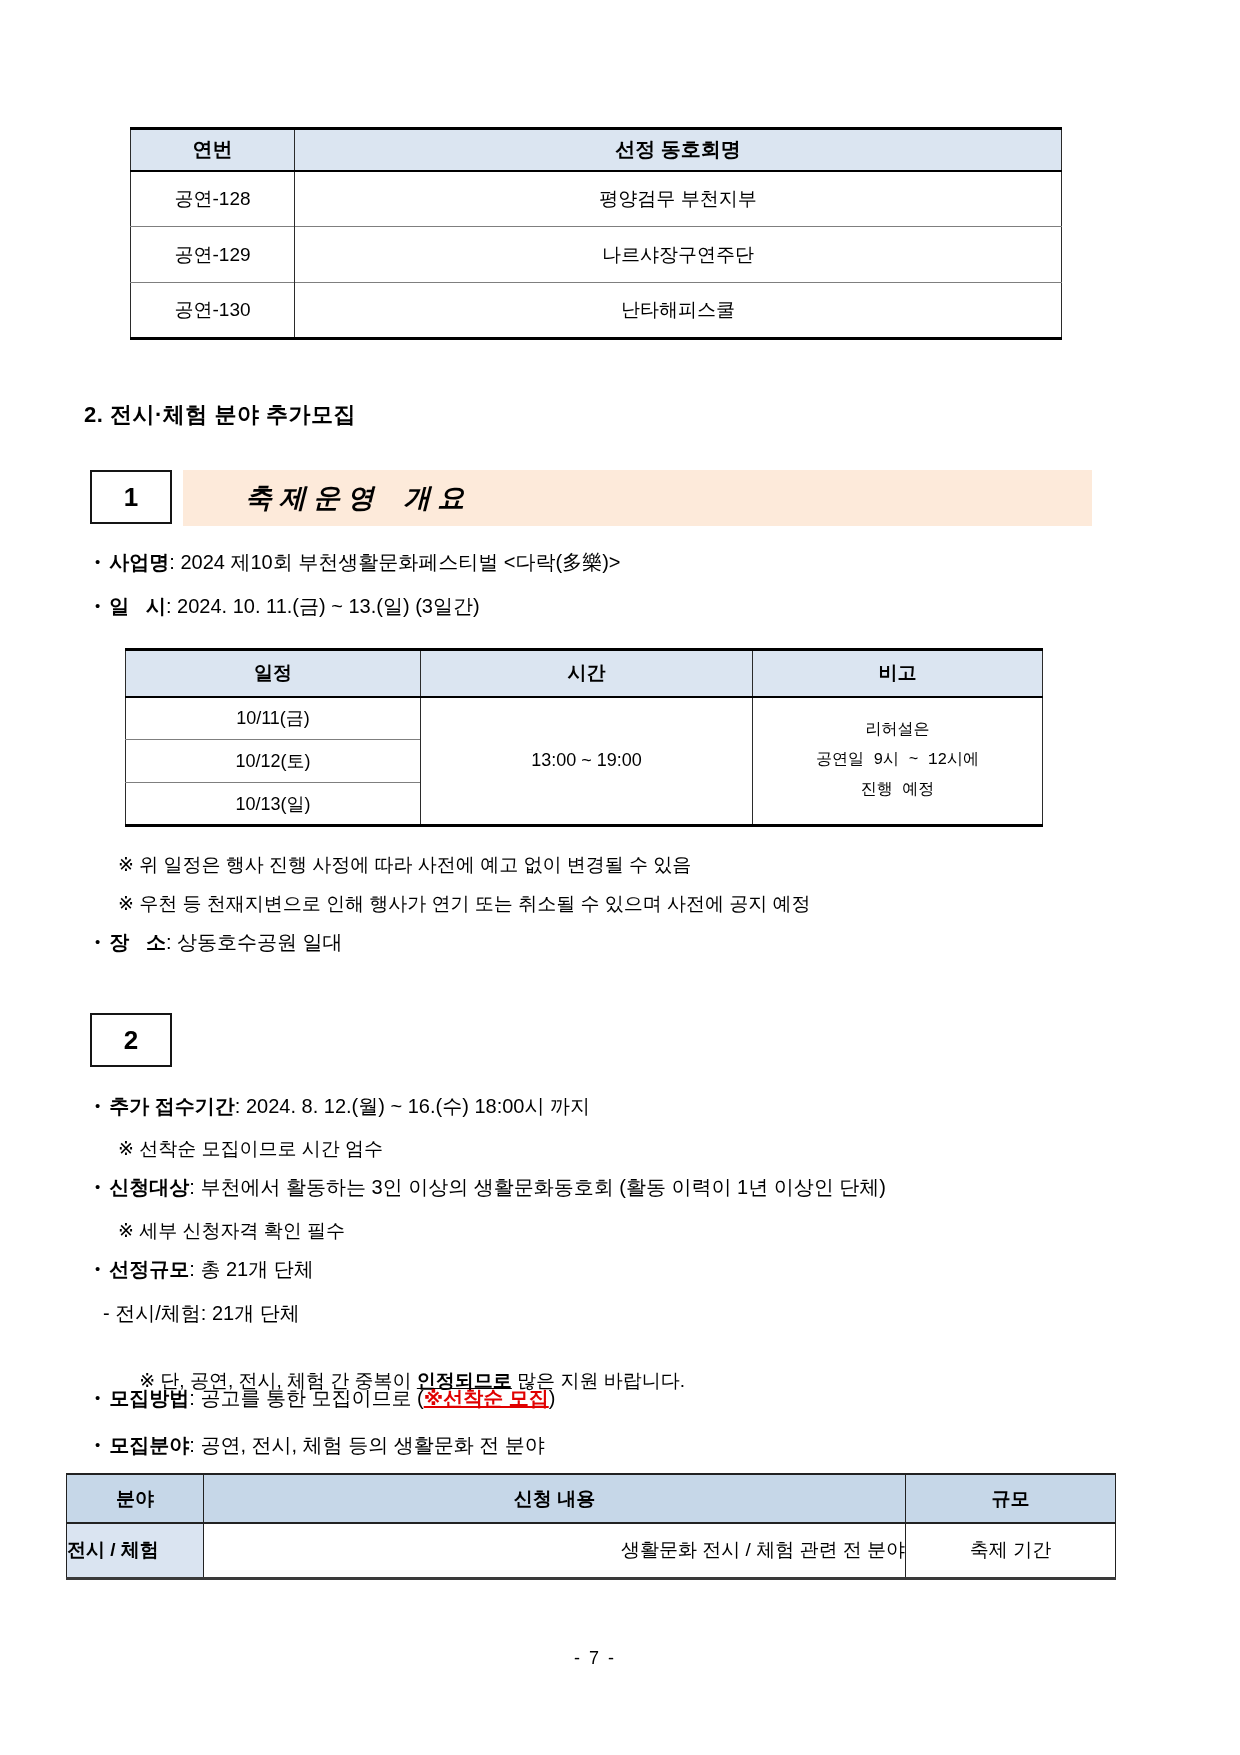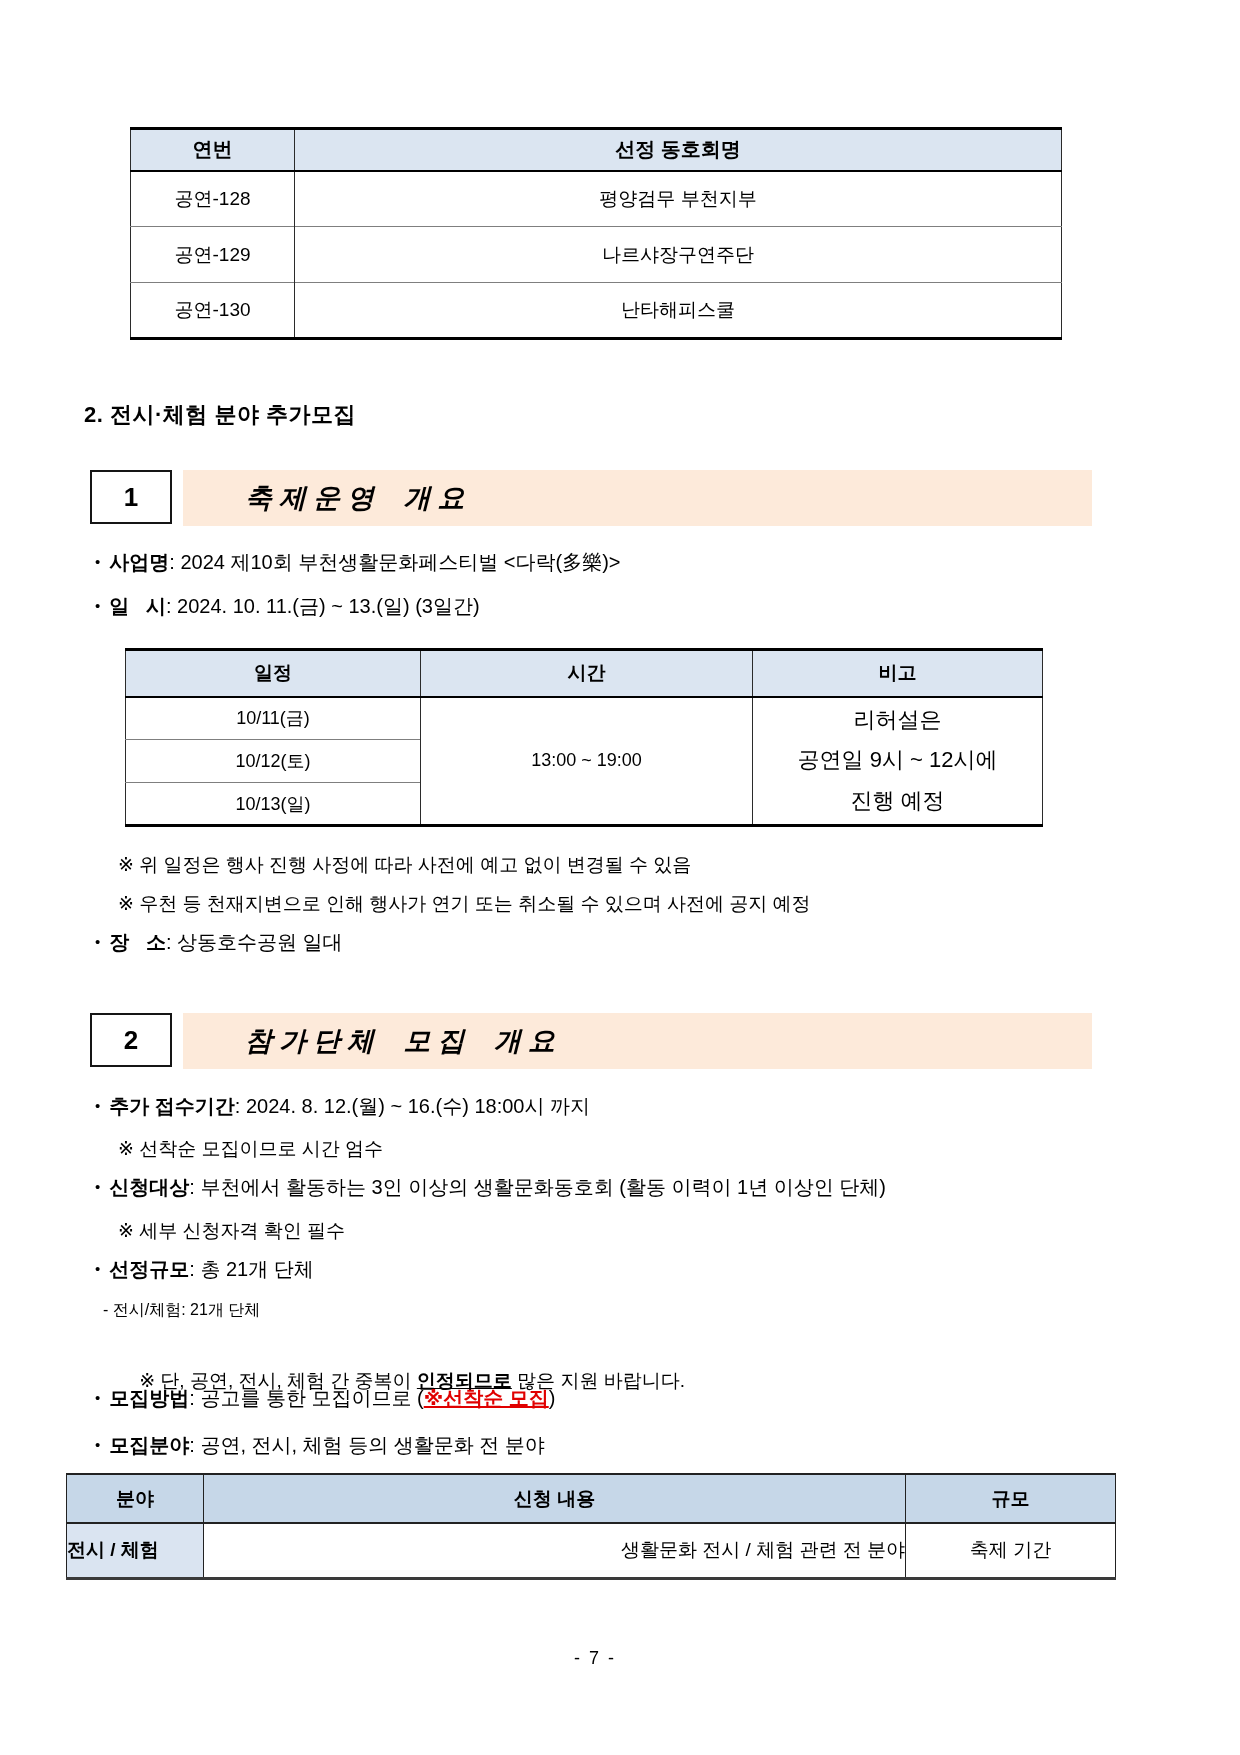--- a/index.html
+++ b/index.html
@@ -38,35 +38,35 @@
   .sec-bar .sec-title { font-size:27px; font-weight:bold; letter-spacing:7px; word-spacing:8px; }
   .box1 { top:470px; left:90px; } .bar1 { top:470px; }
   .box2 { top:1013px; left:90px; } .bar2 { top:1013px; }
 
   
   .line { position:absolute; left:95px; font-size:20px; white-space:nowrap; }
   .line .dot { font-size:15px; vertical-align:2px; margin-right:9px; }
   .line .lbl { font-weight:bold; white-space:pre; }
   .line .txt { white-space:pre; }
   .note { position:absolute; left:118px; font-size:19px; white-space:pre; }
-  .sub-line { position:absolute; left:103px; font-size:16px; white-space:pre; }
+  .sub-line { position:absolute; left:103px; font-size:20px; white-space:pre; }
   .em-bu { font-weight:bold; text-decoration:underline; }
   .red-em { color:var(--accent-red,#e00000); font-weight:bold; text-decoration:underline; }
 
   
   .sched-table { position:absolute; left:125px; top:648px; width:918px;
     border-top:3px solid #000; border-bottom:3px solid #000;
     border-left:1.5px solid #2b2b2b; border-right:1.5px solid #2b2b2b; }
   .sched-table col.s1 { width:295px; } .sched-table col.s2 { width:332px; }
   .sched-table th { height:47px; background:var(--table-header-bg,#dbe5f1);
     font-size:19px; font-weight:bold; text-align:center; border-bottom:2.5px solid #000; }
   .sched-table td { height:43px; font-size:18px; text-align:center; }
   .sched-table .vline { border-left:1.5px solid #2b2b2b; }
   .sched-table td.sep { border-top:1.5px solid #7f7f7f; }
-  .sched-table .remark { line-height:1.85; font-size:22px; }
+  .sched-table .remark { line-height:1.85; font-size:16px;font-family:Liberation Mono, monospace; }
 
   
   .bottom-table { position:absolute; left:66px; top:1473px; width:1050px;
     border-top:2.5px solid #222; border-bottom:3.5px solid #3a3a3a;
     border-left:1.5px solid #222; border-right:1.5px solid #222; }
   .bottom-table col.b1 { width:137px; } .bottom-table col.b2 { width:702px; }
   .bottom-table th { height:49px; background:var(--bottom-header-bg,#c6d7e8);
     font-size:19px; font-weight:bold; text-align:center; border-bottom:2px solid #222; }
   .bottom-table td { height:55px; font-size:19px; }
   .bottom-table .vline { border-left:1.5px solid #222; }
@@ -159,23 +159,20 @@
   <div class="note" style="top:852px;">※ 위 일정은 행사 진행 사정에 따라 사전에 예고 없이 변경될 수 있음</div>
   <div class="note" style="top:891px;">※ 우천 등 천재지변으로 인해 행사가 연기 또는 취소될 수 있으며 사전에 공지 예정</div>
 
   <div class="line" style="top:929px;">
     <span class="dot">•</span><span class="lbl">장   소</span><span class="txt">: 상동호수공원 일대</span>
   </div>
 
   <div class="num-box box2">
     <span>2</span>
   </div>
-  <div class="sec-bar bar2">
-    <span class="sec-title">참가단체 모집 개요</span>
-  </div>
 
   <div class="line" style="top:1093px;">
     <span class="dot">•</span><span class="lbl">추가 접수기간</span><span class="txt">: 2024. 8. 12.(월) ~ 16.(수) 18:00시 까지</span>
   </div>
   <div class="note" style="top:1136px;">※ 선착순 모집이므로 시간 엄수</div>
 
   <div class="line" style="top:1174px;">
     <span class="dot">•</span><span class="lbl">신청대상</span><span class="txt">: 부천에서 활동하는 3인 이상의 생활문화동호회 (활동 이력이 1년 이상인 단체)</span>
   </div>
   <div class="note" style="top:1218px;">※ 세부 신청자격 확인 필수</div>

